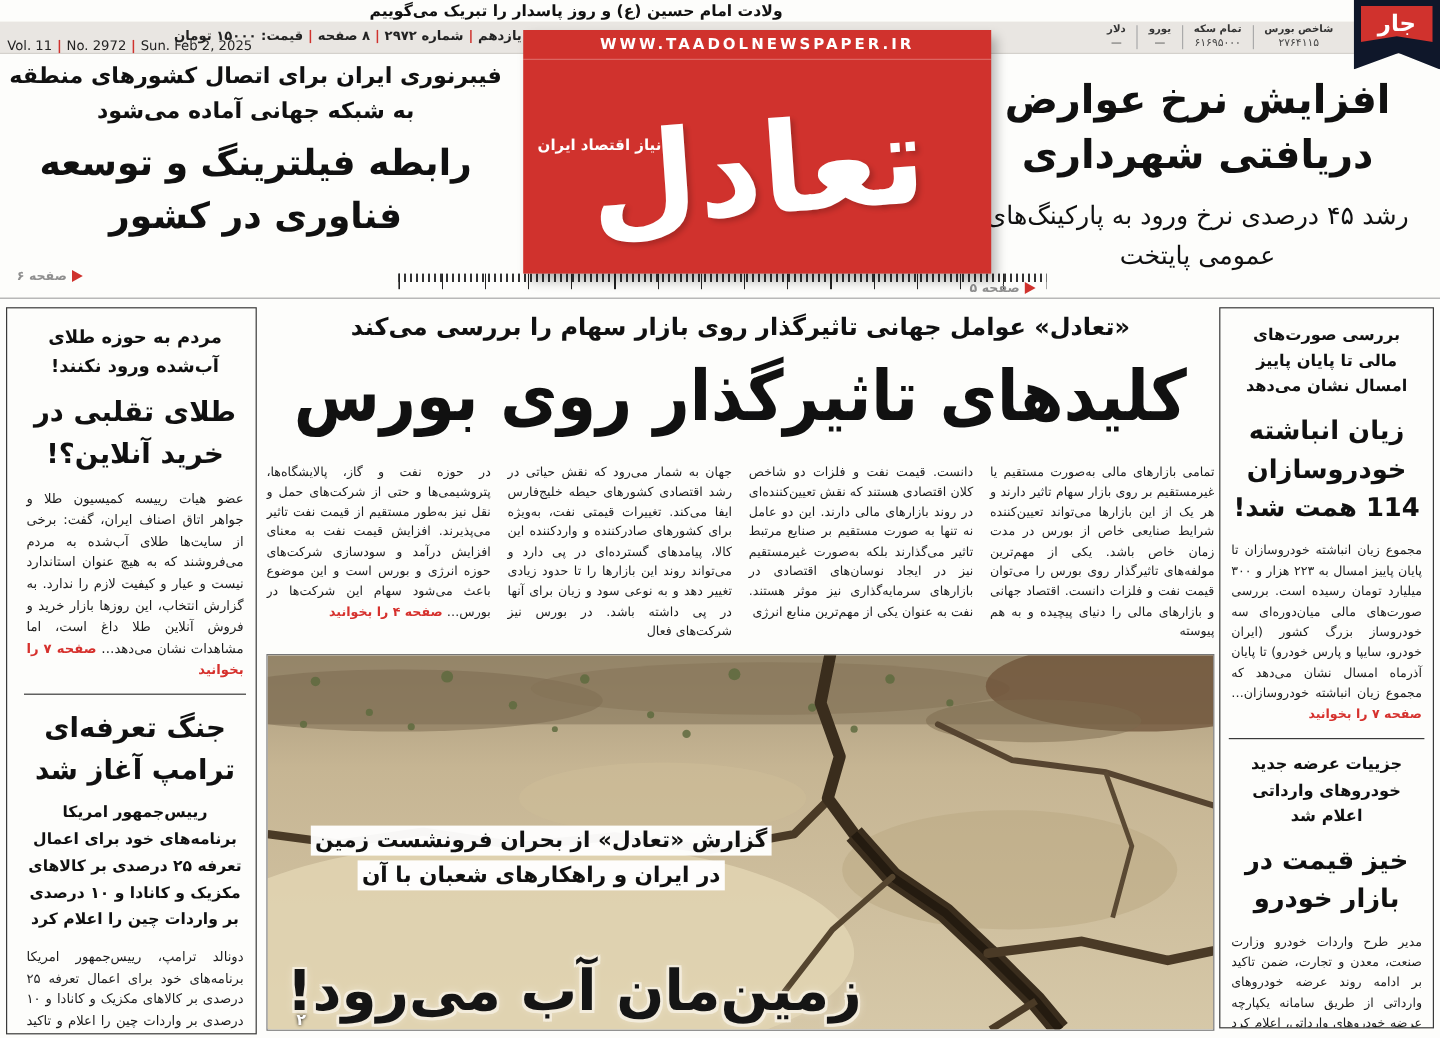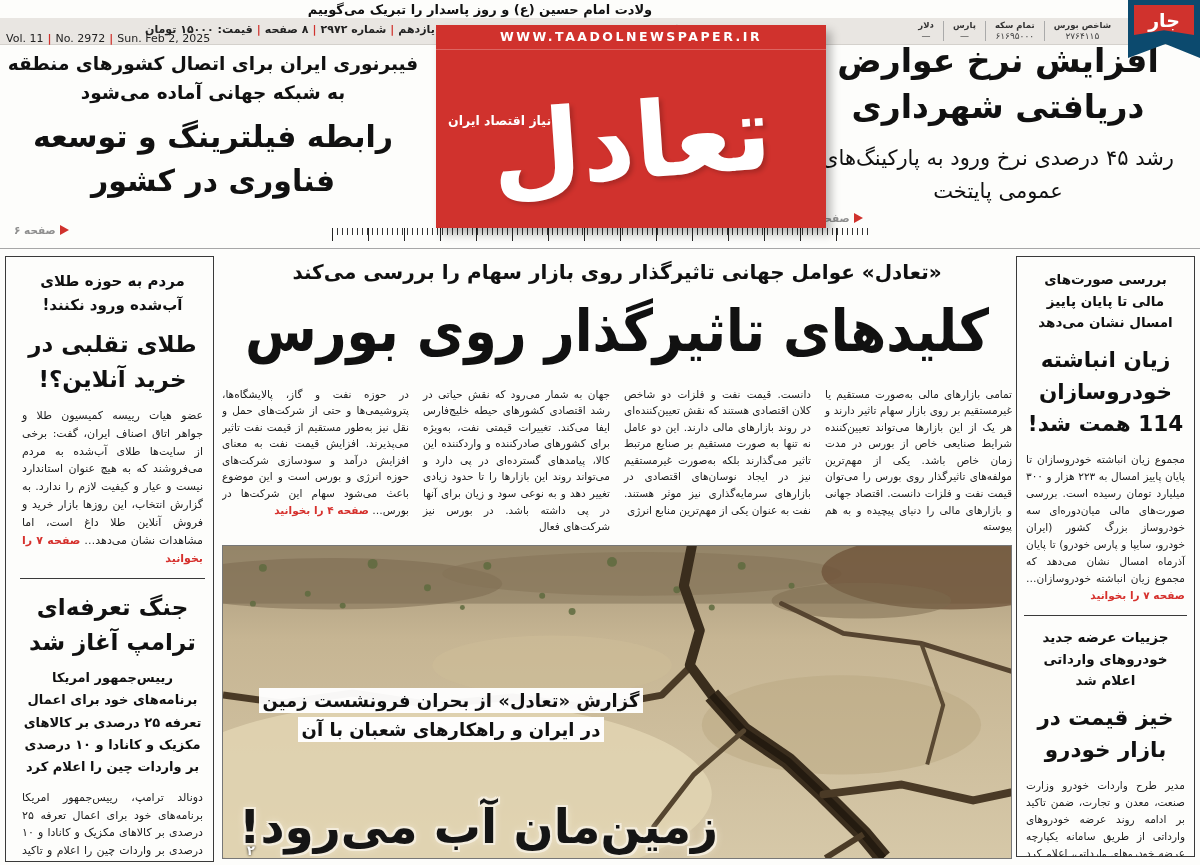--- a/index.html
+++ b/index.html
@@ -14,21 +14,21 @@
   .greeting{top:2px;left:250px;width:460px;text-align:center;font-size:13px;font-weight:bold;}
   .strip{top:18px;left:0;width:1200px;height:26px;background:#e9e6e2;border-bottom:1px solid #d4d1cc;}
   .strip .eng{position:absolute;left:6px;top:14px;direction:ltr;font-size:11px;color:#222;white-space:nowrap;}
   .strip .fa{position:absolute;left:145px;top:5px;direction:rtl;font-size:11px;font-weight:bold;color:#222;white-space:nowrap;}
   .seg+.seg::before{content:"|";color:#d0322d;margin:0 4px;font-weight:bold;}
   .markets{position:absolute;left:800px;top:1px;width:320px;height:24px;display:flex;direction:rtl;align-items:center;}
   .mitem{display:flex;flex-direction:column;align-items:center;justify-content:center;padding:0 9px;line-height:1.15;}
   .mitem+.mitem{border-left:none;border-right:1px solid #aaa;}
   .mlabel{font-size:8.5px;font-weight:bold;color:#333;}
   .mval{font-size:9px;color:#444;}
-  .ribbon{top:0;right:0;width:72px;height:58px;background:#0c4a6e;
+  .ribbon{top:0;right:0;width:72px;height:58px;background:#0f172a;
     clip-path:polygon(0 0,100% 0,100% 100%,52% 76%,0 100%);z-index:5;}
   .ribbon-inner{position:absolute;left:6px;right:6px;top:5px;height:30px;background:#d0322d;
     color:#fff;font-weight:bold;font-size:19px;display:flex;align-items:center;justify-content:center;
     clip-path:polygon(0 0,100% 0,100% 100%,50% 84%,0 100%);}
   
   .masthead{left:405px;top:25px;width:390px;height:203px;background:#d0322d;z-index:4;
     box-shadow:5px 6px 9px rgba(0,0,0,.28);margin-left:31px;}
   .url{height:24px;line-height:24px;text-align:center;color:#fff;font-weight:bold;
     letter-spacing:2.5px;font-size:12.5px;direction:ltr;border-bottom:1px solid rgba(255,255,255,.25);}
   .logo{position:absolute;left:0;right:0;top:30px;bottom:0;display:flex;align-items:center;justify-content:center;
@@ -36,21 +36,21 @@
   .tagline{position:absolute;left:12px;top:88px;color:#fff;font-size:12.5px;font-weight:bold;letter-spacing:1px;}
   .ruler{left:332px;top:228px;width:540px;height:13px;
     background-image:
       repeating-linear-gradient(90deg,#222 0 1px,transparent 1px 36px),
       repeating-linear-gradient(90deg,#333 0 1px,transparent 1px 5px);
     background-size:100% 13px,100% 7px;background-repeat:no-repeat;background-position:top left,top left;}
   
   .topleft{left:6px;top:50px;width:414px;height:190px;text-align:center;}
   .tl-kicker{font-size:18.5px;font-weight:bold;line-height:1.55;}
   .tl-head{font-size:30px;font-weight:bold;line-height:1.45;margin-top:8px;}
-  .topright{left:800px;top:38px;width:396px;height:190px;text-align:center;}
+  .topright{left:800px;top:60px;width:396px;height:190px;text-align:center;}
   .tr-head{font-size:33px;font-weight:bold;line-height:1.4;}
   .tr-sub{font-size:21px;font-weight:normal;line-height:1.55;margin-top:12px;}
   .pagemark{position:absolute;left:8px;bottom:4px;display:flex;direction:rtl;align-items:center;gap:4px;
     color:#8f8f8f;font-size:10.5px;font-weight:bold;}
   .tri{width:0;height:0;border-top:5px solid transparent;border-bottom:5px solid transparent;
     border-left:9px solid #d0322d;display:inline-block;}
   .hdiv{top:248px;left:0;width:1200px;border-top:1px solid #a7a7a7;}
   
   .sbox{border:1px solid #3a3a3a;box-sizing:border-box;padding:12px 10px;overflow:hidden;background:#fdfdfb;}
   .left-box{left:5px;top:256px;width:209px;height:606px;padding-left:16px;}
@@ -96,21 +96,21 @@
   <div class="markets">
     <div class="mitem">
       <span class="mlabel">شاخص بورس</span>
       <span class="mval">۲۷۶۴۱۱۵</span>
     </div>
     <div class="mitem">
       <span class="mlabel">تمام سکه</span>
       <span class="mval">۶۱۶۹۵۰۰۰</span>
     </div>
     <div class="mitem">
-      <span class="mlabel">پارس</span>
+      <span class="mlabel">یورو</span>
       <span class="mval">—</span>
     </div>
     <div class="mitem">
       <span class="mlabel">دلار</span>
       <span class="mval">—</span>
     </div>
   </div>
 </div>
 
 <div class="abs ribbon">

